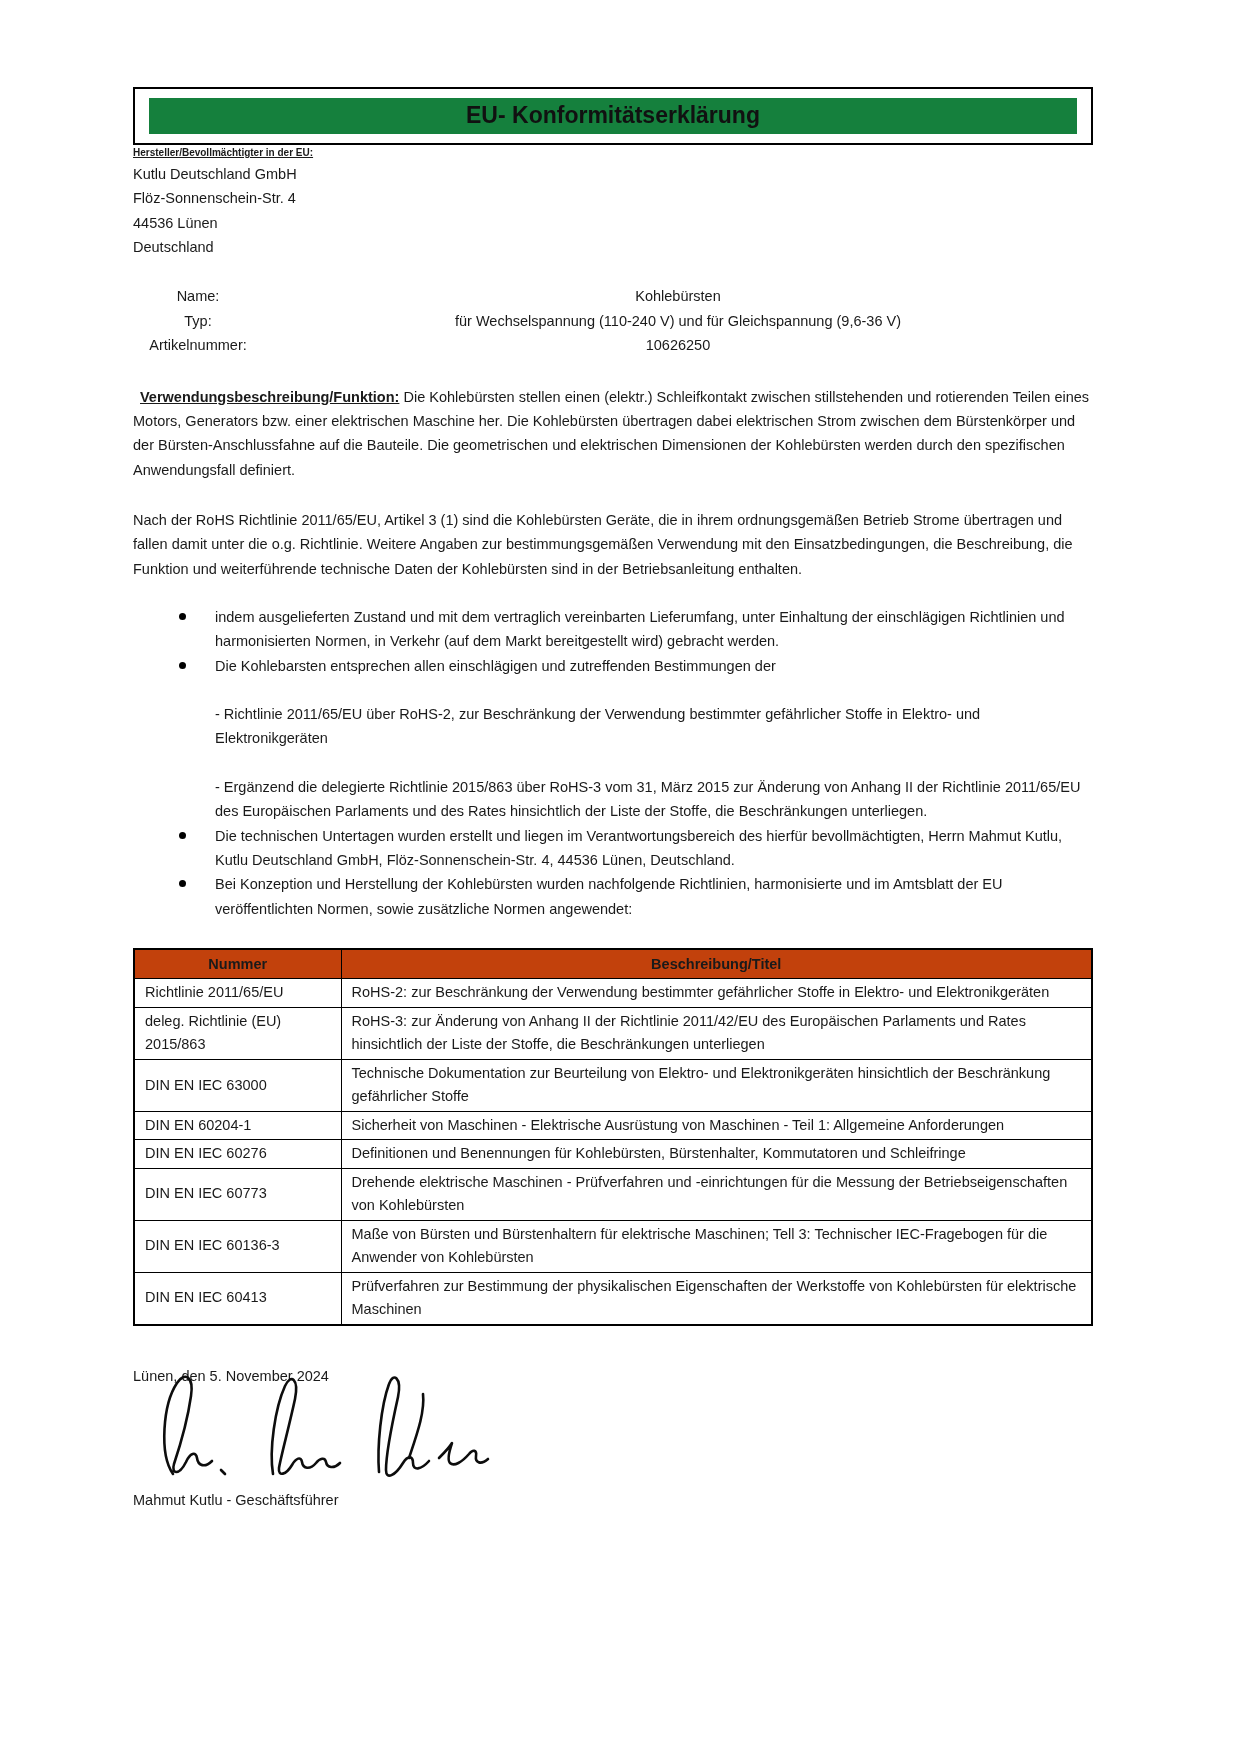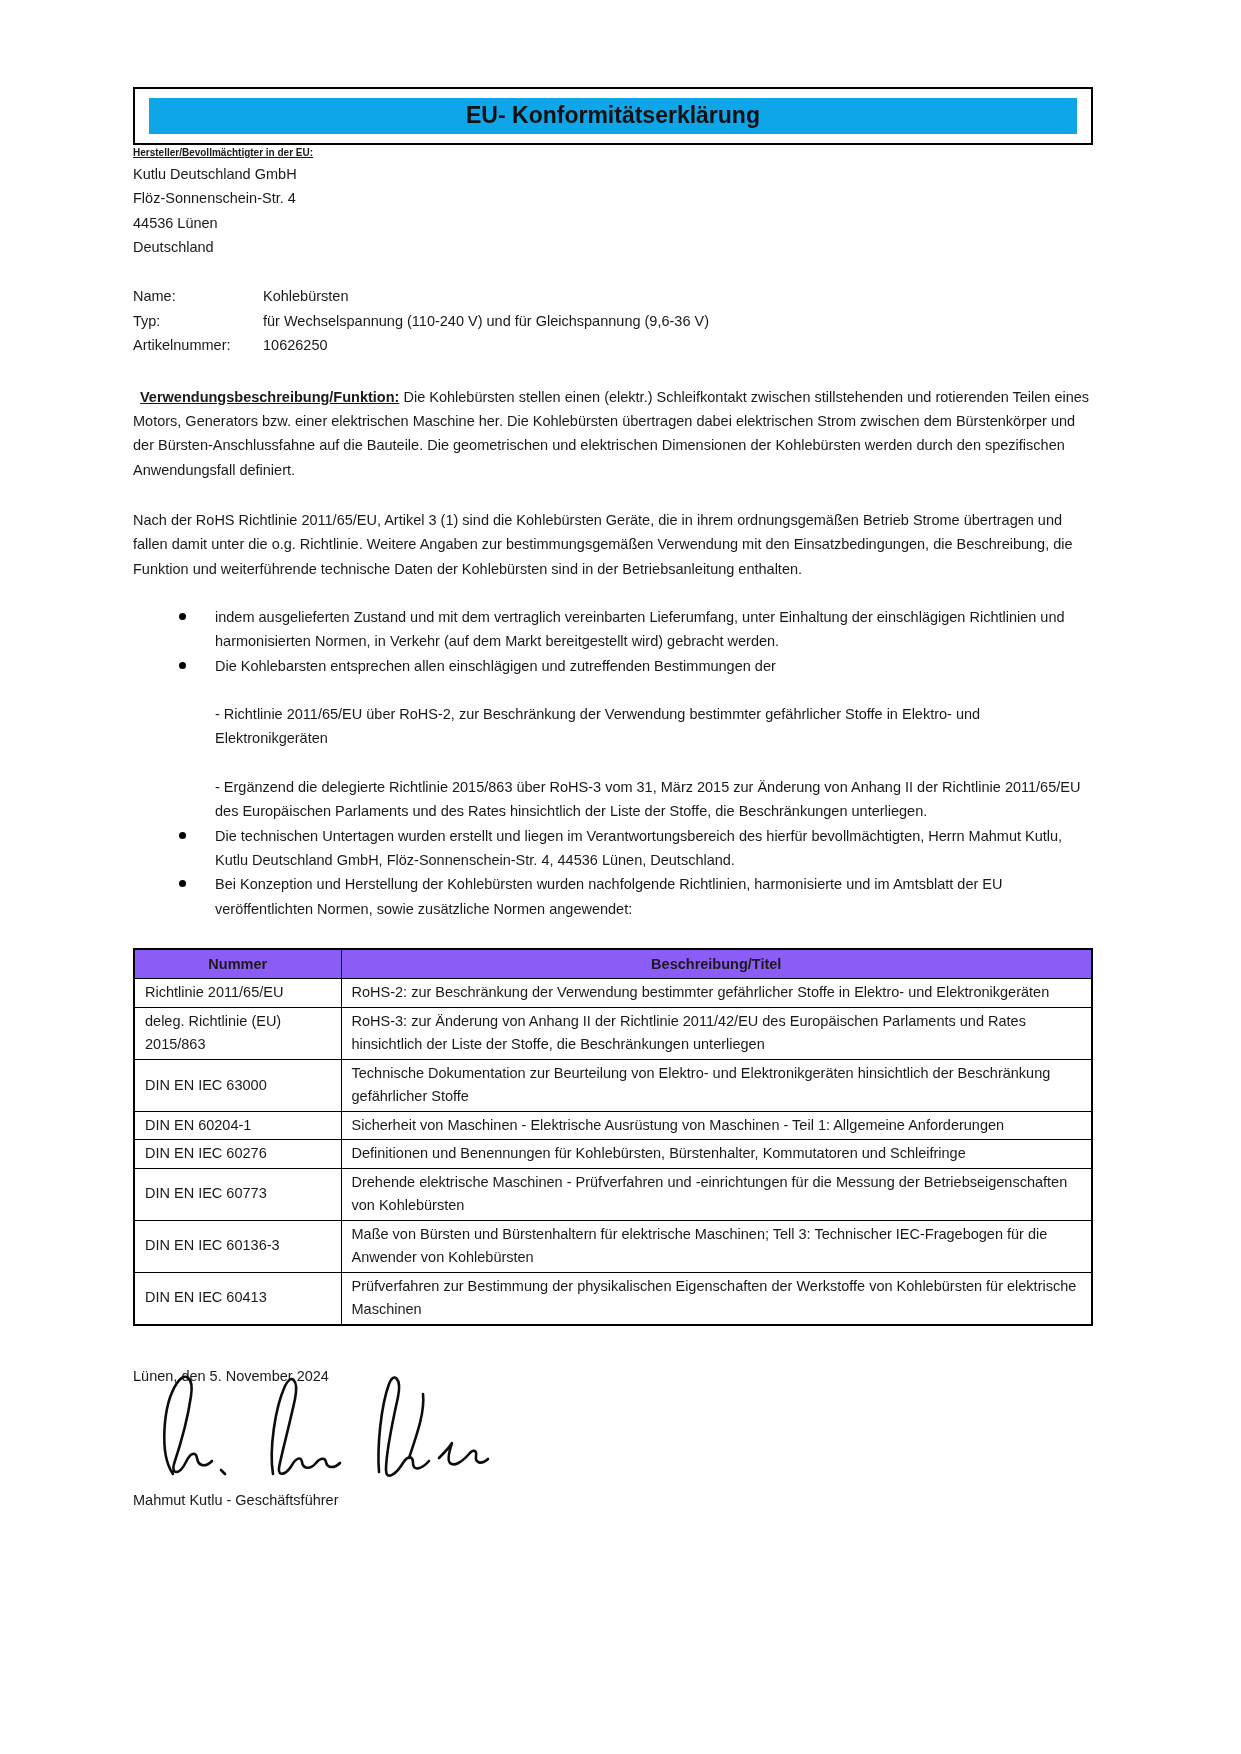--- a/index.html
+++ b/index.html
@@ -15,21 +15,21 @@
     width: 1241px; height: 1754px;
     padding: 87px 148px 0 133px;
   }
 
   
   .title-box {
     border: 2px solid #000;
     padding: 9px 14px;
   }
   .title-inner {
-    background: #0ea5e9;
+    background: #15803d;
     text-align: center;
     padding: 1px 0 3px 0;
   }
   .title-inner h1 {
     font-size: 23px; font-weight: bold; color: #111;
     line-height: 1.4;
   }
   .subtitle {
     margin-top: 8px;
     text-align: center;
@@ -40,21 +40,21 @@
 
   
   .mfr-heading {
     font-weight: bold; text-decoration: underline;
     font-size: 10px;
   }
   .address-line { line-height: 1.68; }
 
   
   .product-block { margin-top: 25px; }
-  .product-row { display: flex; }
+  .product-row { display: flex; text-align: center; }
   .product-label { width: 130px; flex: 0 0 130px; }
   .product-value { flex: 1; }
 
   
   .usage-para { margin-top: 27px; }
   .lead { font-weight: bold; text-decoration: underline; margin-left: 7px; }
   .rohs-para { margin-top: 26px; }
 
   
   ul.bullets { list-style: none; margin: 24px 0 0 0; padding: 0; }
@@ -71,21 +71,21 @@
     width: 100%;
     border-collapse: collapse;
     border: 2px solid #000;
     font-size: 14.5px;
   }
   table.standards th, table.standards td {
     border: 1.5px solid #000;
     vertical-align: middle;
   }
   table.standards th {
-    background: #8b5cf6;
+    background: #c2410c;
     font-weight: bold;
     text-align: center;
     padding: 2px 10px;
   }
   table.standards td { padding: 2px 10px; line-height: 1.62; }
   table.standards td.col-num { width: 207px; }
 
   
   .date-line { margin-top: 38px; }
   .signature { margin: -14px 0 0 24px; display: block; }

